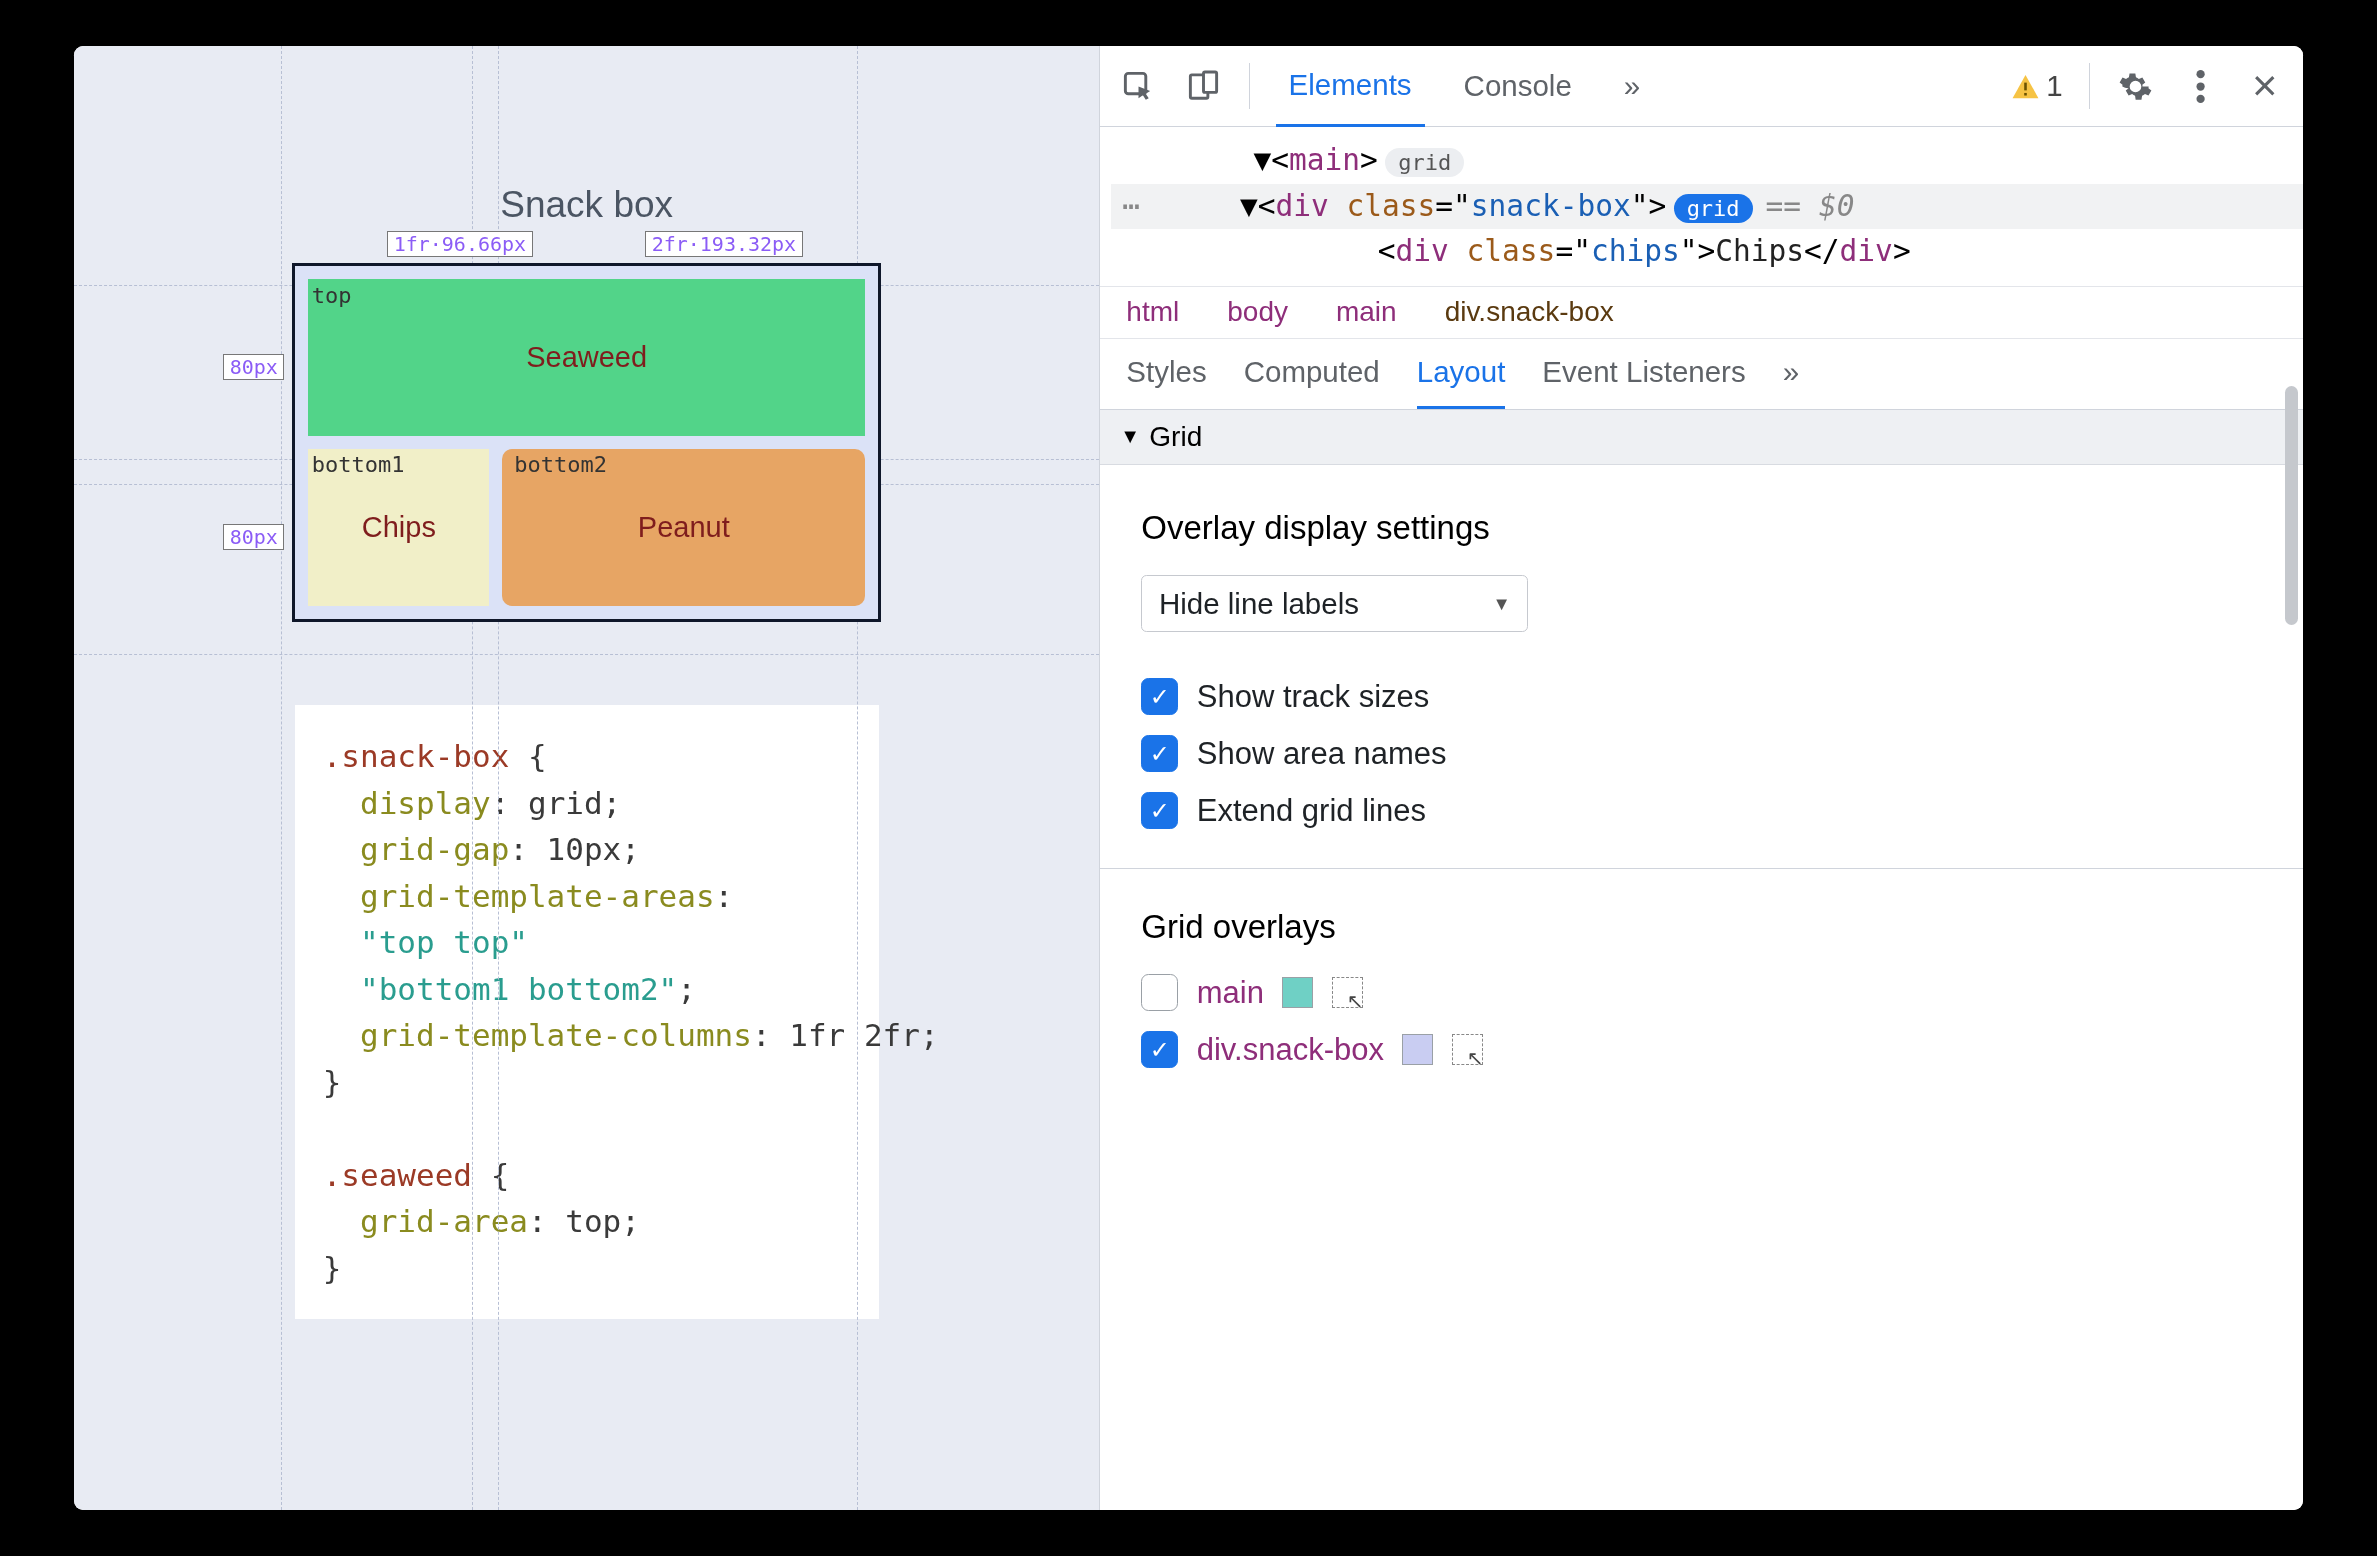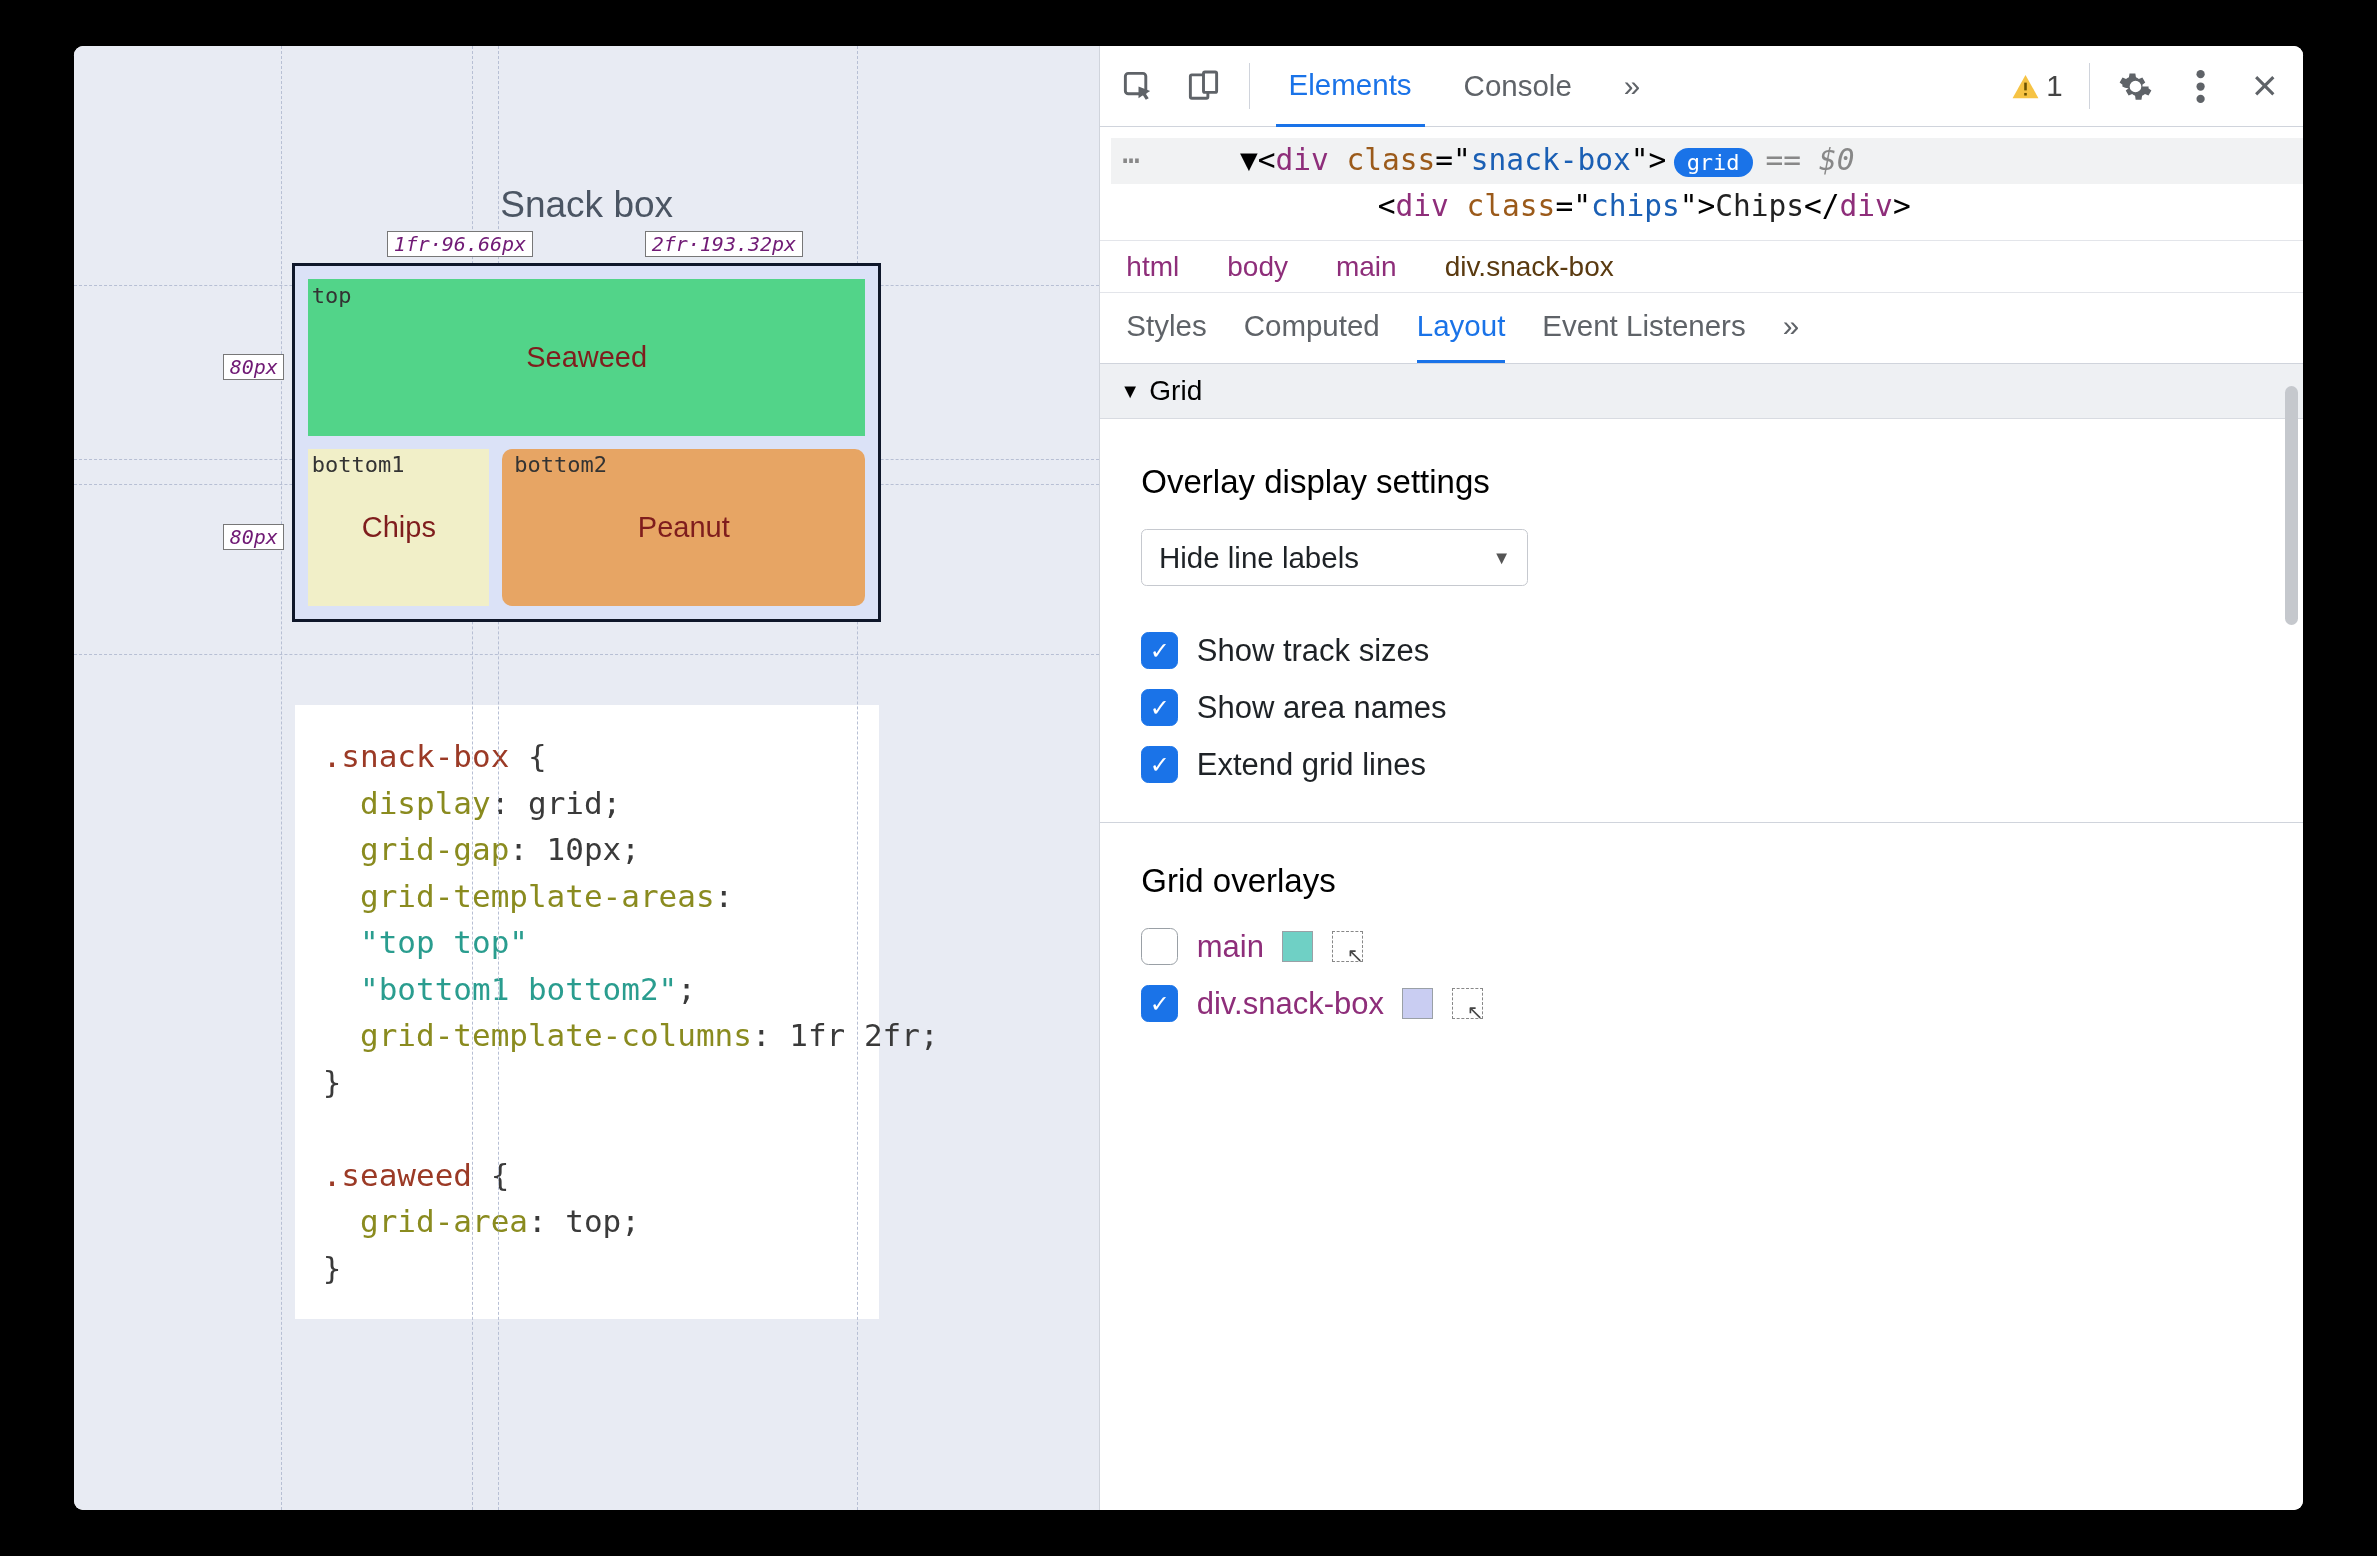--- a/index.html
+++ b/index.html
@@ -54,22 +54,21 @@
     .chips { background: #f1efc8; }
     .peanut { background: #e7a564; border-radius: 10px; }
 
     .track-label {
       position: absolute;
       background: #fff;
       border: 1.8px solid #777;
       font-family: ui-monospace, Menlo, monospace;
       font-size: 20px;
       padding: 0 5.5px;
-      color: #701a75;
-      font-style: italic;
+      color: #8b5cf6;
     }
     .tcol1 { top: -35px; left: 92px;}
     .tcol2 { top: -35px; left: 350px;}
     .trow1 { left: -72px; top: 88px;}
     .trow2 { left: -72px; top: 258px;}
     .area-label {
       position: absolute;
       top: 5.5px; left: 7.4px;
       font-family: ui-monospace, Menlo, monospace;
       font-size: 22px;
@@ -280,20 +279,21 @@
           </svg>
         </span>
       <span class="tb-icon">
           <svg width="29.5" height="29.5" viewBox="0 0 24 24" stroke="#5f6368" stroke-width="2.5">
             <path d="M5 5l14 14M19 5L5 19"></path>
           </svg>
         </span>
     </div>
 
     <div class="dom-tree">
+      <div class="dom-row">        <span>▼</span>&lt;<span class="tag">main</span>&gt;<span class="pill">grid</span></div>
       <div class="dom-row sel-row"><span class="dots">⋯</span>     <span>▼</span>&lt;<span class="tag">div</span> <span class="attr-n">class</span>="<span class="attr-v">snack-box</span>"&gt;<span class="pill pill-blue">grid</span><span class="eq0">== $0</span></div>
       <div class="dom-row">               &lt;<span class="tag">div</span> <span class="attr-n">class</span>="<span class="attr-v">chips</span>"&gt;<span class="txt">Chips</span>&lt;/<span class="tag">div</span>&gt;</div>
     </div>
 
     <div class="breadcrumbs">
       <span class="crumb">html</span>
       <span class="crumb">body</span>
       <span class="crumb">main</span>
       <span class="crumb last">div.snack-box</span>
     </div>

